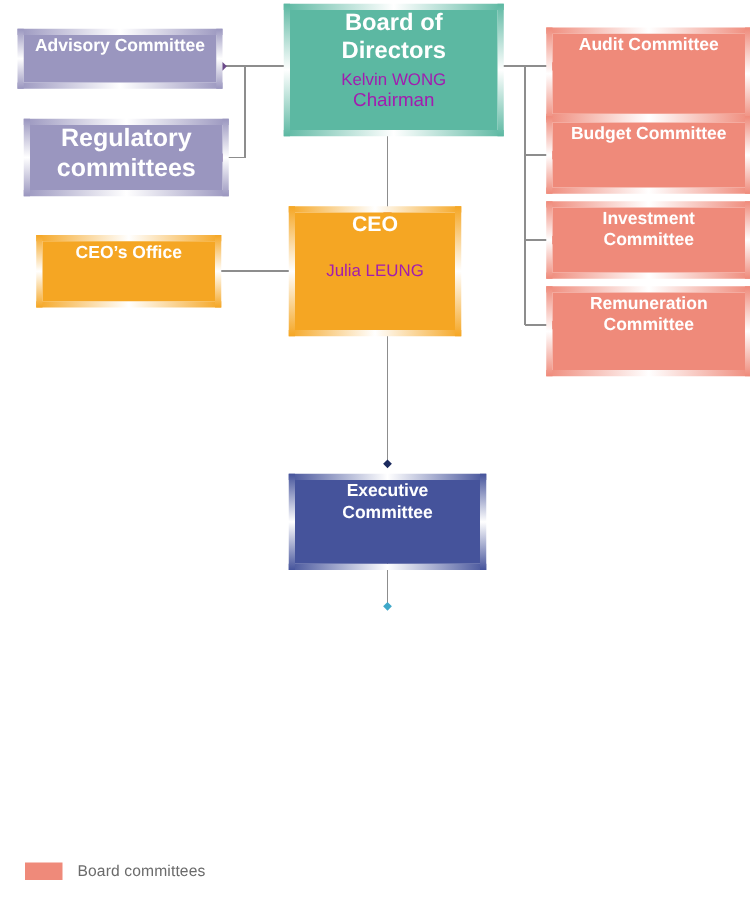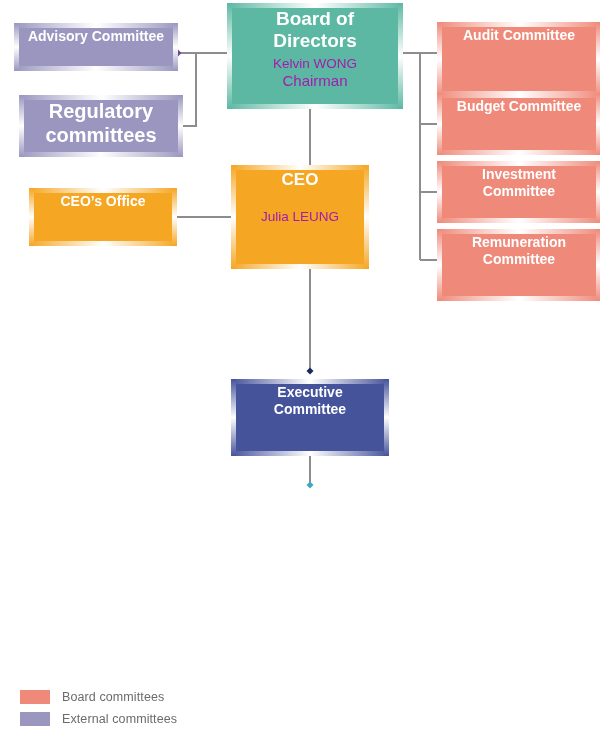--- a/index.html
+++ b/index.html
@@ -217,19 +217,15 @@
       <span class="title">Executive Committee</span>
     </div>
   </div>
 
 
   <div class="legend">
     <div class="legend-row">
       <div class="legend-swatch" style="background:#ef8a7a;"></div>
       <div class="legend-label">Board committees</div>
     </div>
-    <div class="legend-row">
-      <div class="legend-swatch" style="background:#9a96bf;"></div>
-      <div class="legend-label">External committees</div>
-    </div>
   </div>
 
 </div>
 
 </body></html>

